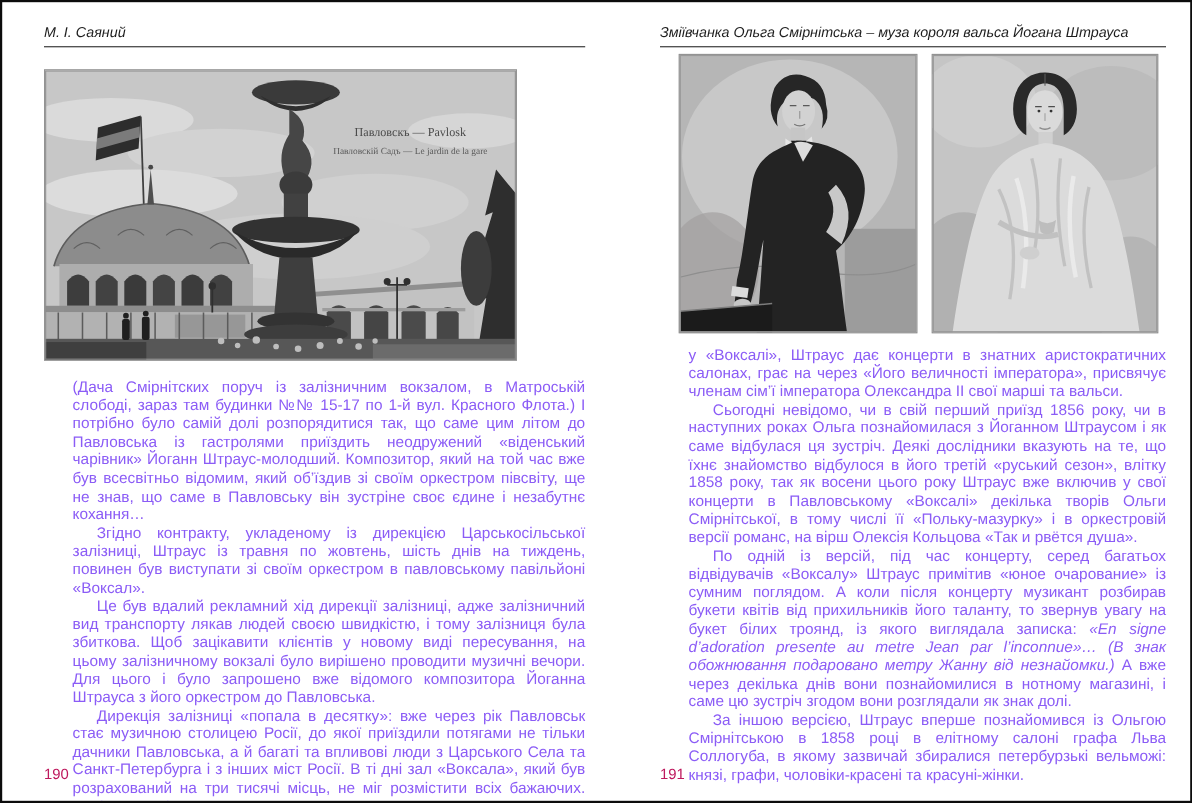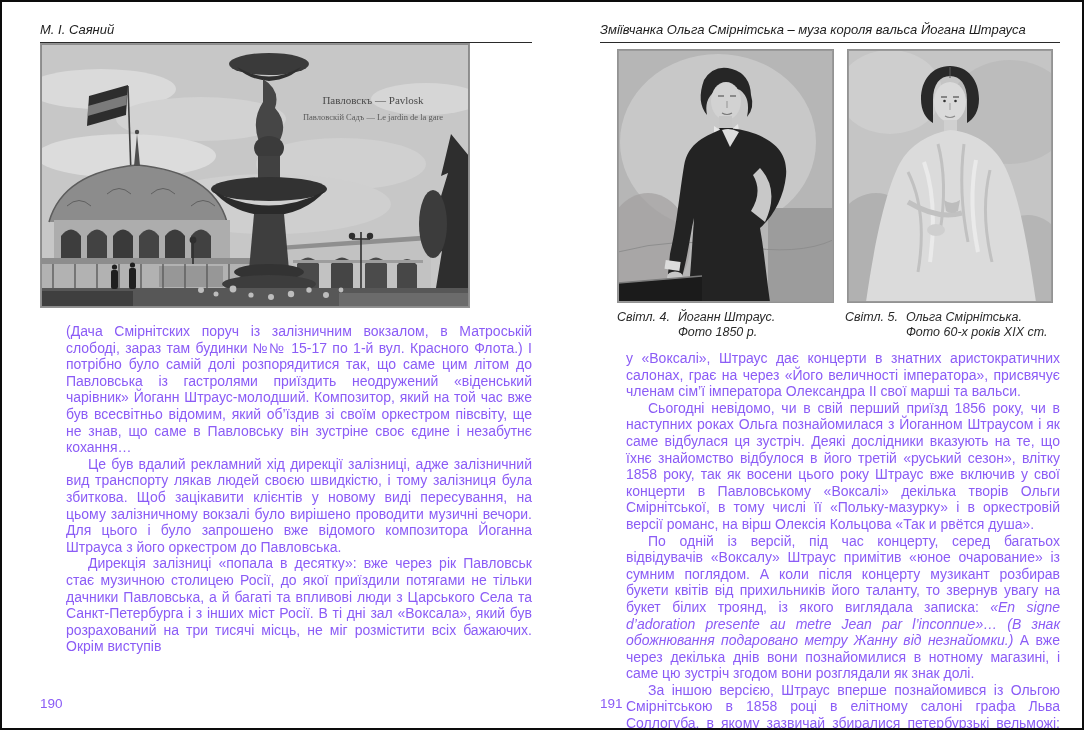--- a/index.html
+++ b/index.html
@@ -18,21 +18,21 @@
   .col-right{left:598px;width:460px;}
   .page-header{
     font-style:italic;
     font-size:13px;
     padding-bottom:5px;
     border-bottom:1.5px solid #2a2a2a;
     white-space:nowrap;
   }
   .page-header.right{text-align:left;}
   .photo{
-    margin-top:0;
+    margin-top:20px;
     border:1px solid #939393;
     line-height:0;
     background:#c9c9c9;
   }
   .photo svg{display:block;}
   .portraits{display:flex;gap:13px;margin-top:6px;margin-left:17px;}
   .figcaption{
     margin-top:9px;
     font-style:italic;
     font-size:12.5px;
@@ -51,21 +51,21 @@
     line-height:16.6px;
     text-align:justify;
     color:#8b5cf6;
     margin-left:26px;
   }
   .bodytext p{margin:0;}
   .bodytext p.indent{text-indent:22px;}
   .run-italic{font-style:italic;}
   .page-number{
     position:absolute;top:694px;
-    font-size:13.5px;color:#8b5cf6;
+    font-size:13.5px;color:#be185d;
   }
   .page-number.left{left:38px;}
   .page-number.right{left:598px;width:460px;}
 </style>
 </head>
 <body>
 
 <div class="sheet">
 
   <div class="col col-left">
@@ -178,20 +178,21 @@
           <rect x="88" y="224" width="7" height="21" rx="2"></rect>
             <circle cx="91.5" cy="221" r="2.6"></circle>
         </g>
         <rect x="0.5" y="0.5" width="427" height="262" fill="none" stroke="#8c8c8c"></rect>
       </svg>
     </div>
 
 
     <div class="bodytext">
       <p><span>(Дача Смірнітских поруч із залізничним вокзалом, в Матроській слободі, зараз там будинки №№ 15-17 по 1-й вул. Красного Флота.) І потрібно було самій долі розпорядитися так, що саме цим літом до Павловська із гастролями приїздить неодружений «віденський чарівник» Йоганн Штраус-молодший. Композитор, який на той час вже був всесвітньо відомим, який об’їздив зі своїм оркестром півсвіту, ще не знав, що саме в Павловську він зустріне своє єдине і незабутнє кохання…</span></p>
+      <p class="indent"><span>Згідно контракту, укладеному із дирекцією Царськосільської залізниці, Штраус із травня по жовтень, шість днів на тиждень, повинен був виступати зі своїм оркестром в павловському павільйоні «Воксал».</span></p>
       <p class="indent"><span>Це був вдалий рекламний хід дирекції залізниці, адже залізничний вид транспорту лякав людей своєю швидкістю, і тому залізниця була збиткова. Щоб зацікавити клієнтів у новому виді пересування, на цьому залізничному вокзалі було вирішено проводити музичні вечори. Для цього і було запрошено вже відомого композитора Йоганна Штрауса з його оркестром до Павловська.</span></p>
       <p class="indent"><span>Дирекція залізниці «попала в десятку»: вже через рік Павловськ стає музичною столицею Росії, до якої приїздили потягами не тільки дачники Павловська, а й багаті та впливові люди з Царського Села та Санкт-Петербурга і з інших міст Росії. В ті дні зал «Воксала», який був розрахований на три тисячі місць, не міг розмістити всіх бажаючих. Окрім виступів</span></p>
     </div>
   </div>
 
   <div class="col col-right">
 
     <div class="page-header right">Зміївчанка Ольга Смірнітська – муза короля вальса Йогана Штрауса</div>
 
     <div class="portraits">
@@ -260,36 +261,20 @@
             <path d="M128 110 Q120 152 130 202"></path>
           </g>
           <path d="M60 152 Q90 170 114 163" stroke="#c1c1c1" fill="none" stroke-width="5"></path>
           <ellipse cx="88" cy="180" rx="9" ry="6" fill="#cfcfcf"></ellipse>
           <path d="M96 150 Q104 156 112 150 L110 161 Q103 165 98 161 Z" fill="#bdbdbd"></path>
           <rect x="0.5" y="0.5" width="203" height="251" fill="none" stroke="#9a9a9a"></rect>
         </svg>
       </div>
     </div>
 
-    <div class="captions-row">
-      <div class="figcaption cap-215" style="gap:8px;">
-        <span class="cap-label">Світл. 4.</span>
-        <span>
-          <span>Йоганн Штраус.</span><br>
-          <span>Фото 1850 р.</span>
-        </span>
-      </div>
-      <div class="figcaption cap-204" style="gap:8px;">
-        <span class="cap-label">Світл. 5.</span>
-        <span>
-          <span>Ольга Смірнітська.</span><br>
-          <span>Фото 60-х років XIX ст.</span>
-        </span>
-      </div>
-    </div>
 
     <div class="bodytext" style="margin-top:11px;">
       <p><span>у «Воксалі», Штраус дає концерти в знатних аристократичних салонах, грає на через «Його величності імператора», присвячує членам сім’ї імператора Олександра ІІ свої марші та вальси.</span></p>
       <p class="indent"><span>Сьогодні невідомо, чи в свій перший приїзд 1856 року, чи в наступних роках Ольга познайомилася з Йоганном Штраусом і як саме відбулася ця зустріч. Деякі дослідники вказують на те, що їхнє знайомство відбулося в його третій «руський сезон», влітку 1858 року, так як восени цього року Штраус вже включив у свої концерти в Павловському «Воксалі» декілька творів Ольги Смірнітської, в тому числі її «Польку-мазурку» і в оркестровій версії романс, на вірш Олексія Кольцова «Так и рвётся душа».</span></p>
       <p class="indent"><span>По одній із версій, під час концерту, серед багатьох відвідувачів «Воксалу» Штраус примітив «юное очарование» із сумним поглядом. А коли після концерту музикант розбирав букети квітів від прихильників його таланту, то звернув увагу на букет білих троянд, із якого виглядала записка: </span><span class="run-italic">«En signe d’adoration presente au metre Jean par l’inconnue»… (В знак обожнювання подаровано метру Жанну від незнайомки.)</span><span> А вже через декілька днів вони познайомилися в нотному магазині, і саме цю зустріч згодом вони розглядали як знак долі.</span></p>
       <p class="indent"><span>За іншою версією, Штраус вперше познайомився із Ольгою Смірнітською в 1858 році в елітному салоні графа Льва Соллогуба, в якому зазвичай збиралися петербурзькі вельможі: князі, графи, чоловіки-красені та красуні-жінки.</span></p>
     </div>
   </div>
 
   <div class="page-number left">190</div>

